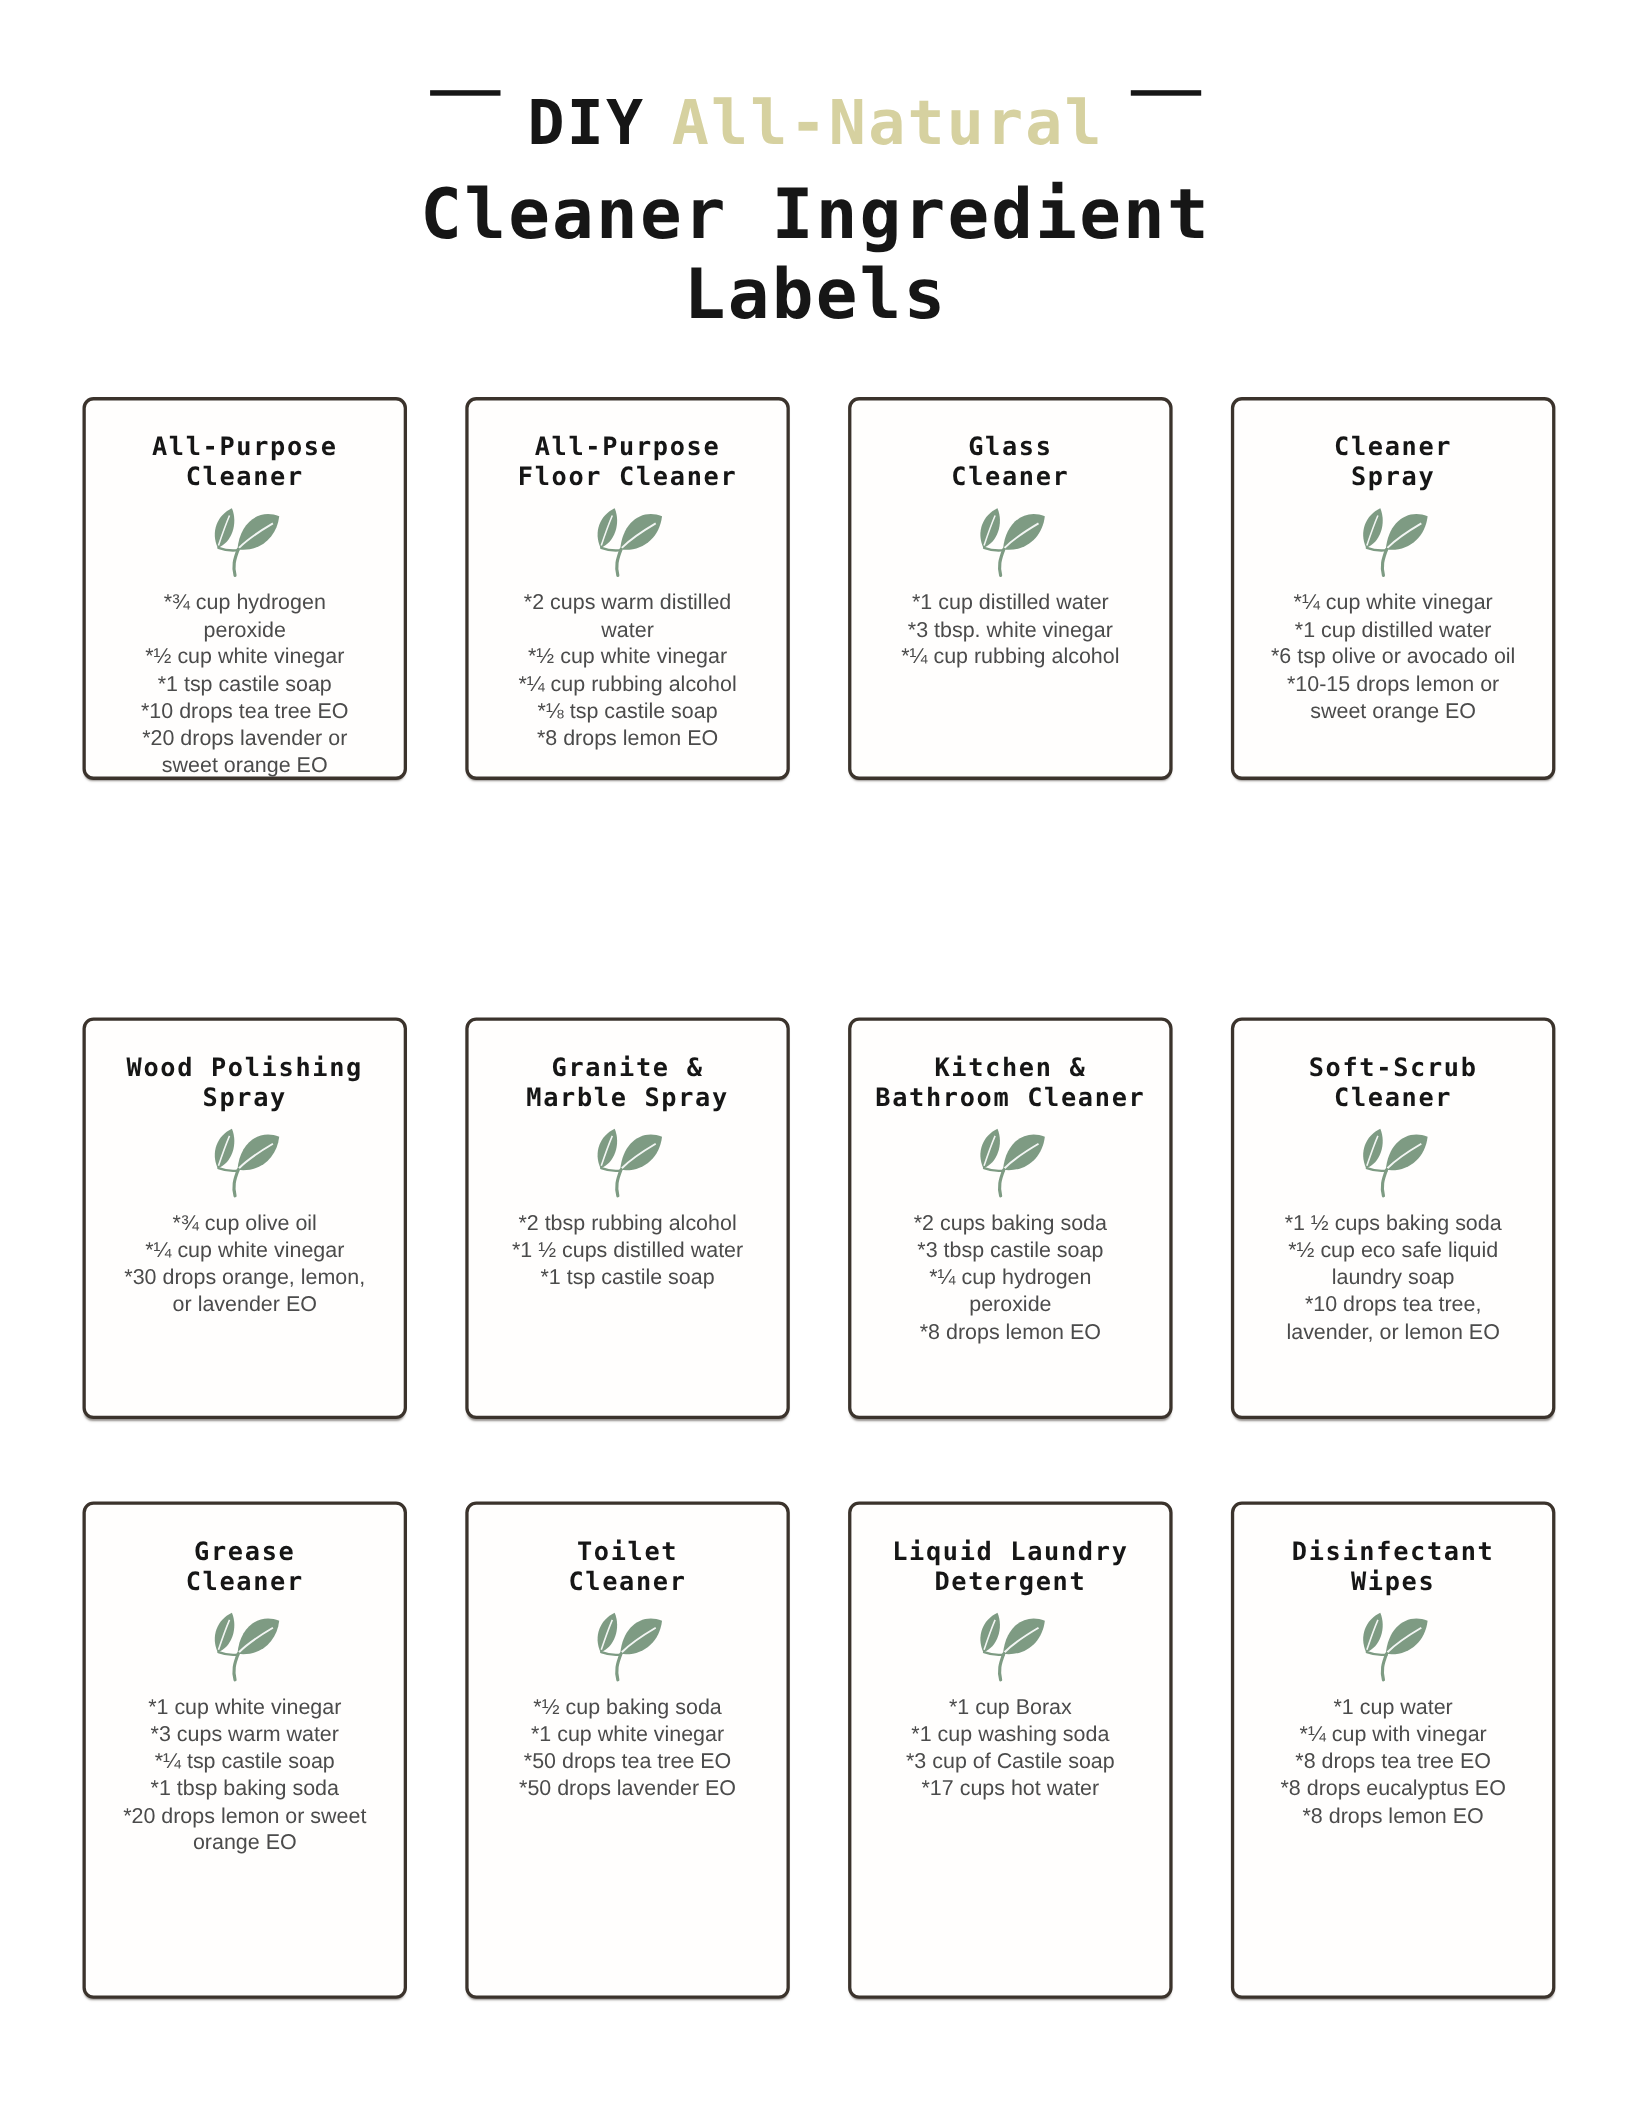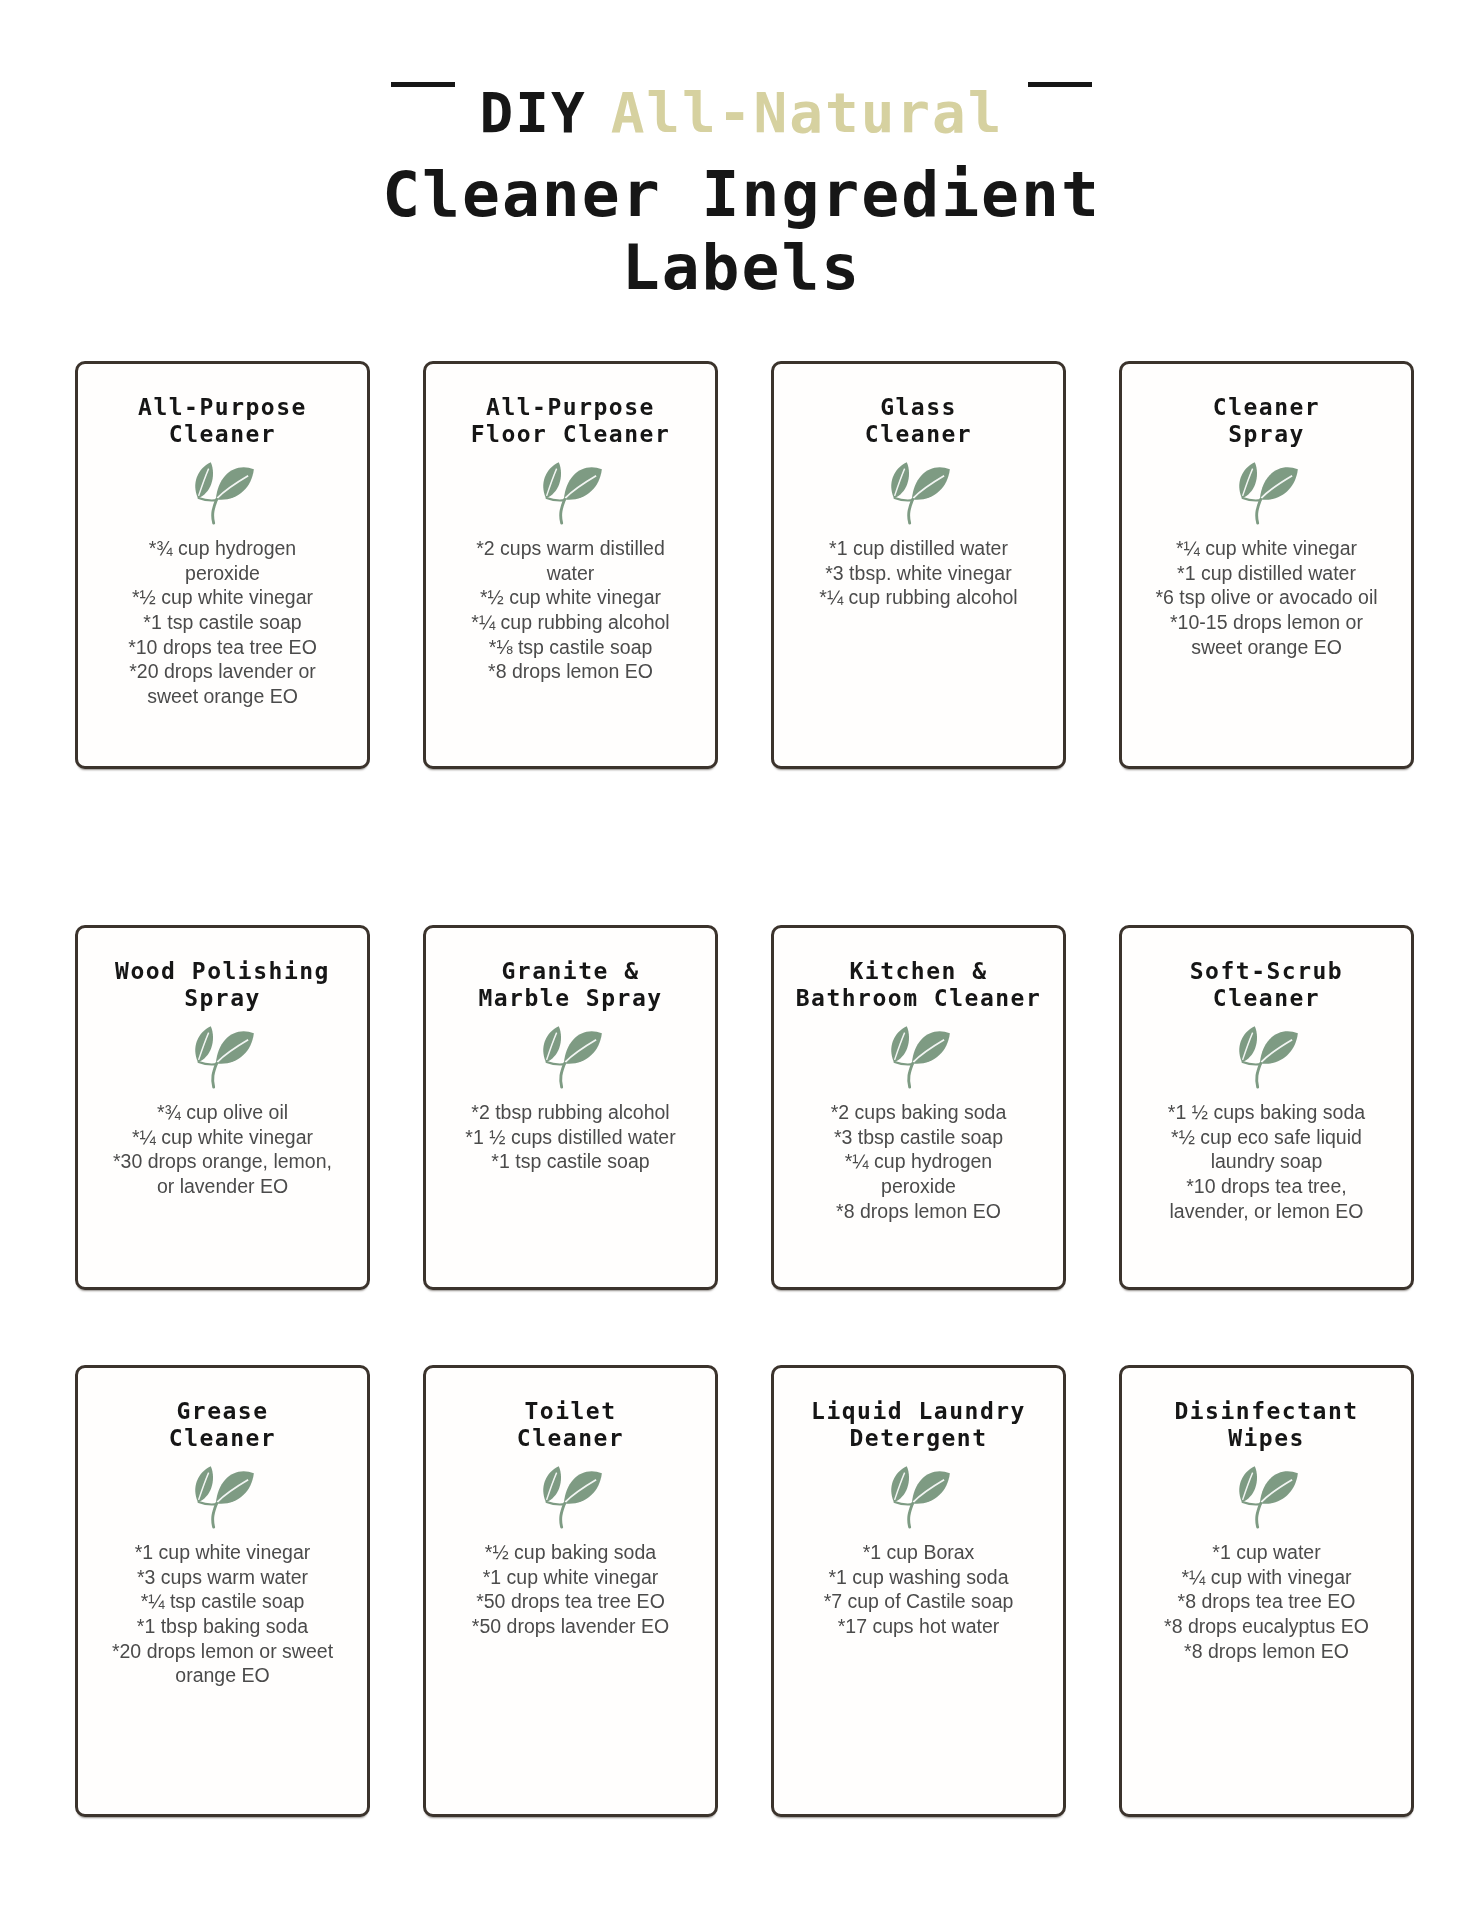--- a/index.html
+++ b/index.html
@@ -21,21 +21,21 @@
   .rule { width:64px; height:5px; background:var(--title-text,#161616); }
   .t-accent { color: var(--accent,#d6d1a0); }
   .title-line2 { font-size:63px; letter-spacing:2px; line-height:1.16; margin-top:14px; }
   .title-line3 { font-size:63px; letter-spacing:2px; line-height:1.16; }
 
   
   .row { position:absolute; left:75px; display:flex; gap:53px; }
   #row-0 { top:361px; }
   #row-1 { top:925px; }
   #row-2 { top:1365px;border-radius:31px; }
-  #row-0 .card { height:408px; }
+  #row-0 .card { height:348px; }
   #row-1 .card { height:365px; }
   #row-2 .card { height:452px; }
 
   .card {
     box-sizing:border-box;
     width:295px;
     background: var(--card-background,#fffefd);
     border:3px solid var(--card-border,#3b332c);
     border-radius:10px;
     box-shadow:0 3px 2px -2px rgba(59,51,44,.55);
@@ -330,21 +330,21 @@
         <path d="M30 12 C24 26 20 38 16 50" fill="none" stroke="#ffffff" stroke-width="2" opacity="0.9"></path>
         <path d="M93 13 C68 3 43 20 40 55 C68 59 90 40 93 13 Z" fill="currentColor"></path>
         <path d="M85 22 C68 32 52 43 42 53" fill="none" stroke="#ffffff" stroke-width="2.5" opacity="0.9"></path>
         <path d="M41 55 C36 68 34 76 37 88" fill="none" stroke="currentColor" stroke-width="4" stroke-linecap="round"></path>
         <path d="M41 56 C33 57 24 56 16 53" fill="none" stroke="currentColor" stroke-width="3" stroke-linecap="round"></path>
       </svg>
     </div>
     <ul class="ingredients">
             <li>*1 cup Borax</li>
             <li>*1 cup washing soda</li>
-            <li>*7 cup of Castile soap</li>
+            <li>*3 cup of Castile soap</li>
             <li>*17 cups hot water</li>
           </ul>
   </section>
 
   <section class="card">
     <h2 class="card-title">
       <span class="t1">Disinfectant</span>
       <span class="t2">Wipes</span>
     </h2>
     <div class="leaf">

